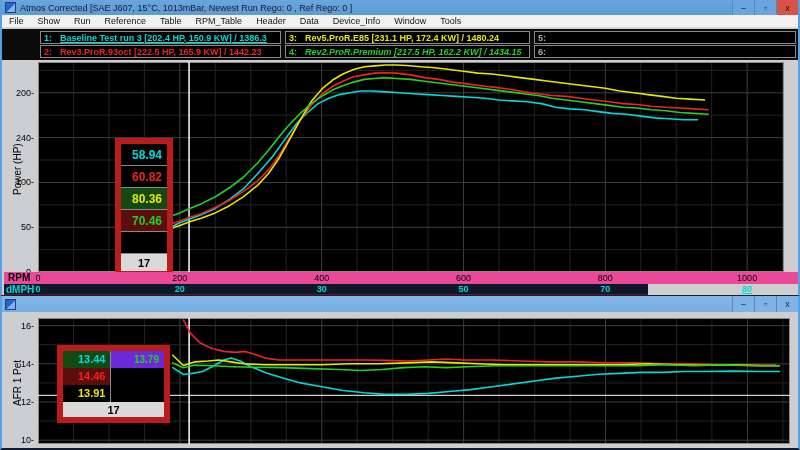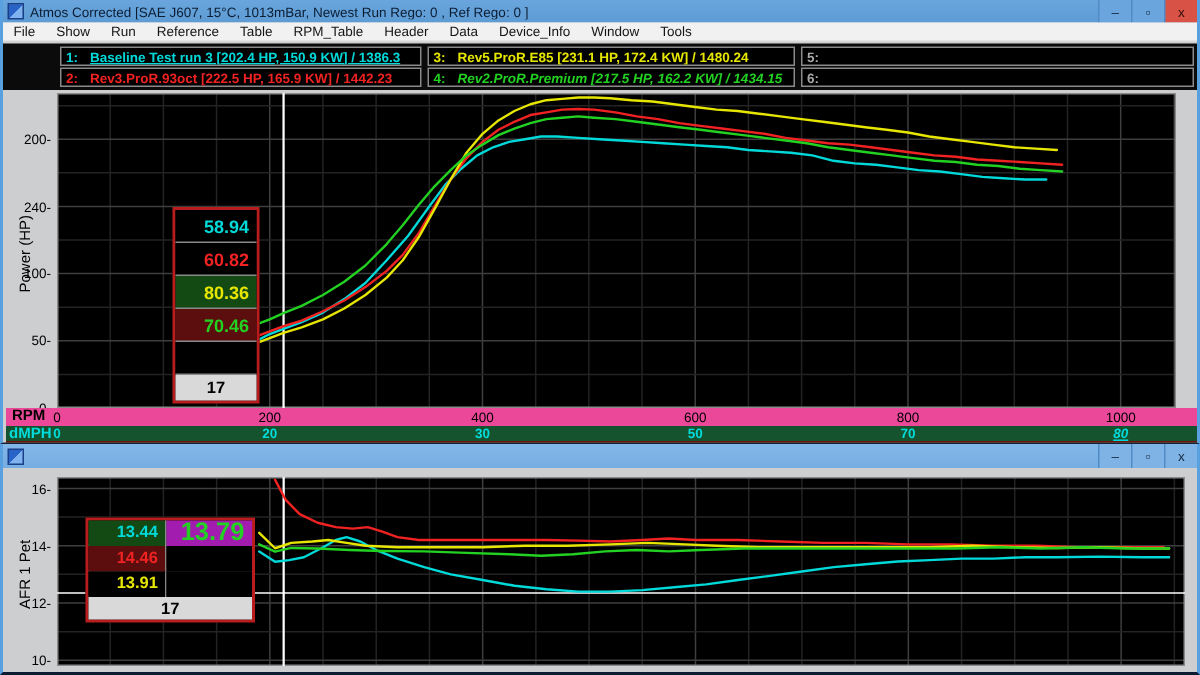--- a/index.html
+++ b/index.html
@@ -25,26 +25,26 @@
   #legend{position:absolute;left:0;top:29px;width:100%;height:31px;background:#0b0b0b;}
   .legend-box{position:absolute;height:13px;background:#000;border:1px solid #8a8a8a;box-sizing:border-box;
     display:flex;align-items:center;font-size:9px;font-weight:bold;white-space:nowrap;overflow:hidden;}
   .legend-num{margin-left:3px;width:16px;flex:0 0 auto;}
   
   .ylab{position:absolute;font-size:10px;color:#000;transform:rotate(-90deg);transform-origin:left top;white-space:nowrap;}
   .ytick{position:absolute;font-size:9px;color:#000;width:26px;text-align:right;}
   .xtick{position:absolute;font-size:9px;color:#000;width:30px;text-align:center;}
   .axisrow-label{position:absolute;font-size:10px;font-weight:bold;color:#000;}
   #rpmrow{position:absolute;left:2px;top:272px;width:794px;height:12px;background:#ec4899;}
-  #dmphrow{position:absolute;left:2px;top:284px;width:794px;height:11px;background:#14532d;border-bottom:1px solid #6e1212;box-sizing:border-box;}
+  #dmphrow{position:absolute;left:2px;top:284px;width:644px;height:11px;background:#0f172a;border-bottom:1px solid #6e1212;box-sizing:border-box;}
   .dmph-t{position:absolute;font-size:9px;font-weight:bold;color:#00dcdc;width:30px;text-align:center;}
   .dmph-t.last{text-decoration:underline;font-style:italic;}
   svg{position:absolute;display:block;}
   
-  .vbox{position:absolute;border:2px solid #b91c1c;box-sizing:border-box;background:#000;}
+  .vbox{position:absolute;border:6px solid #b91c1c;box-sizing:border-box;background:#000;}
   .vrow{display:flex;border-bottom:1px solid #8a8a8a;box-sizing:border-box;align-items:center;}
   .vcell{height:100%;display:flex;align-items:center;justify-content:flex-end;box-sizing:border-box;
     font-weight:bold;padding-right:5px;}
   .vfoot{background:#d9d9d9;color:#000;display:flex;align-items:center;justify-content:center;
     font-size:11px;font-weight:bold;}
   .sep{border-right:1px solid #8a8a8a;}
 </style>
 </head>
 <body>
 
@@ -232,21 +232,21 @@
         <line x1="151.10943396226415" y1="0" x2="151.10943396226415" y2="126" stroke="#fff" stroke-width="1.5"></line>
         <polyline points="134.8,49.6 145.4,56.5 154.7,55.4 164.6,53.5 175.9,47.7 185.9,42.0 193.0,40.1 202.2,43.0 212.8,48.7 227.0,54.4 244.8,60.1 262.5,64.9 283.8,68.7 305.1,72.5 326.3,74.8 347.6,76.4 368.9,76.4 390.2,75.4 411.5,73.5 432.8,71.6 454.0,68.7 475.3,65.9 496.6,63.0 517.9,60.1 539.2,58.2 560.5,56.3 581.7,55.4 603.0,54.4 624.3,54.4 645.6,53.5 666.9,53.5 695.2,53.1 723.6,53.5 741.4,53.5" fill="none" stroke="#00d9d9" stroke-width="1.6" stroke-linejoin="round" stroke-linecap="round"></polyline>
         <polyline points="145.4,1.9 152.5,15.3 161.8,24.8 173.8,30.5 185.9,33.4 197.2,34.4 207.2,33.4 216.4,36.3 227.0,40.1 241.2,42.0 262.5,42.0 283.8,42.0 305.1,42.0 326.3,42.0 347.6,42.4 368.9,43.0 390.2,42.0 407.9,41.0 425.7,42.0 454.0,42.0 482.4,43.0 510.8,43.9 539.2,43.9 567.5,44.9 595.9,44.9 624.3,45.8 652.7,45.8 681.1,46.8 709.4,46.8 737.8,46.8" fill="none" stroke="#f02222" stroke-width="1.6" stroke-linejoin="round" stroke-linecap="round"></polyline>
         <polyline points="134.8,37.2 145.4,47.5 156.1,43.9 170.3,43.0 180.9,42.0 193.0,43.9 205.7,45.8 227.0,46.8 255.4,46.8 283.8,46.8 312.2,45.8 340.5,45.8 368.9,44.9 393.7,43.9 418.6,44.9 439.8,45.8 468.2,46.8 496.6,46.8 525.0,46.8 553.4,46.8 581.7,46.8 610.1,45.8 638.5,46.8 666.9,47.3 695.2,46.8 723.6,47.7 741.4,47.7" fill="none" stroke="#e6e600" stroke-width="1.6" stroke-linejoin="round" stroke-linecap="round"></polyline>
         <polyline points="134.8,44.9 145.4,49.8 156.1,47.3 173.8,47.7 195.1,48.7 216.4,49.3 244.8,49.6 273.1,50.6 301.5,51.5 322.8,52.5 344.1,51.5 365.4,49.6 386.6,48.7 407.9,49.6 429.2,48.7 457.6,47.7 486.0,47.7 514.3,47.7 542.7,47.7 571.1,47.7 599.5,47.7 627.8,46.8 656.2,47.7 684.6,46.8 713.0,47.7 741.4,47.7" fill="none" stroke="#22d122" stroke-width="1.6" stroke-linejoin="round" stroke-linecap="round"></polyline>
       </svg>
 
     <div class="vbox" id="bot-vbox" style="left:55px;top:49px;width:113px;">
         <div class="vrow" style="height: 17px;">
           <div class="vcell sep" style="width: 48%; height: 17px; font-size: 11px; color: rgb(0, 217, 217); background: rgb(19, 74, 19);">13.44</div>
-          <div class="vcell" style="width: 52%; height: 17px; font-size: 17px; color: rgb(34, 209, 34); background: #a21caf;">13.79</div>
+          <div class="vcell" style="width: 52%; height: 17px; font-size: 10px; color: rgb(34, 209, 34); background: #6d28d9;">13.79</div>
         </div>
         <div class="vrow" style="height: 17px;">
           <div class="vcell sep" style="width: 48%; height: 17px; font-size: 11px; color: rgb(240, 34, 34); background: rgb(92, 14, 14);">14.46</div>
           <div class="vcell" style="width: 52%; height: 17px; font-size: 11px; color: rgb(255, 255, 255); background: rgb(0, 0, 0);"></div>
         </div>
         <div class="vrow" style="height: 17px;">
           <div class="vcell sep" style="width: 48%; height: 17px; font-size: 11px; color: rgb(230, 230, 0); background: rgb(0, 0, 0);">13.91</div>
           <div class="vcell" style="width: 52%; height: 17px; font-size: 11px; color: rgb(255, 255, 255); background: rgb(0, 0, 0);"></div>
         </div>
         <div class="vfoot" style="height: 15px;">17</div>

